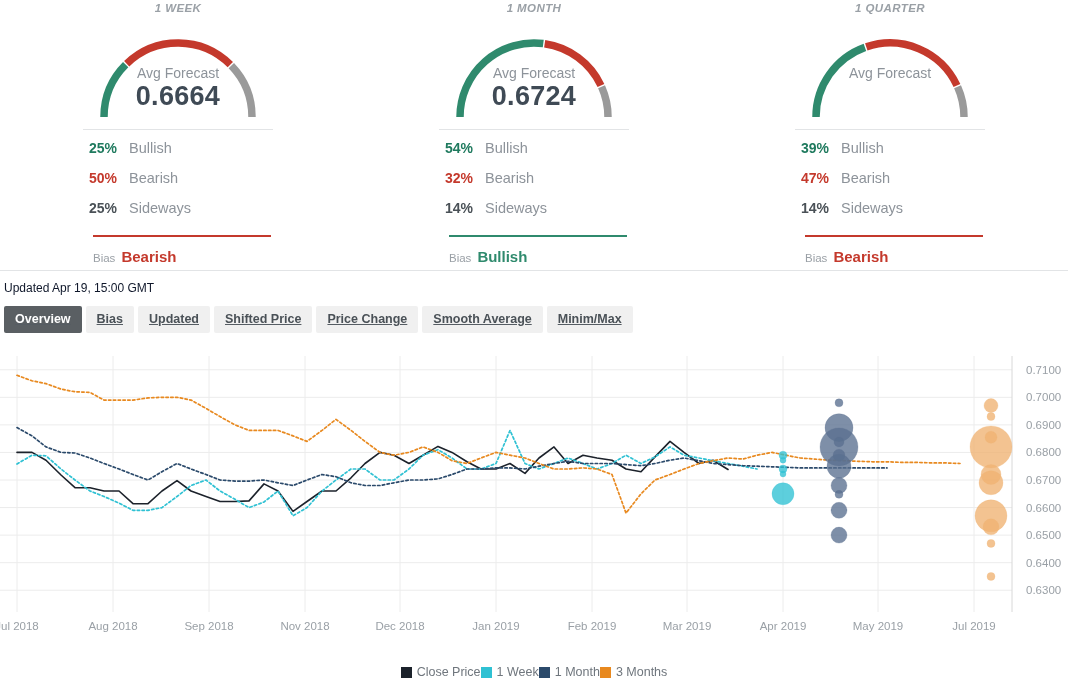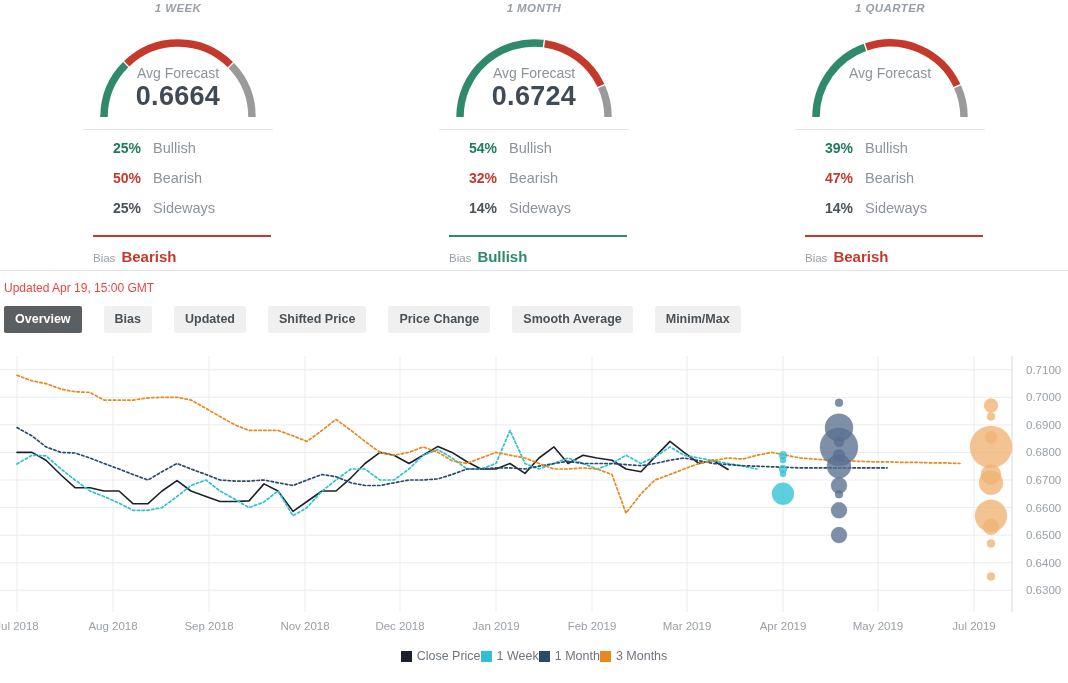--- a/index.html
+++ b/index.html
@@ -71,21 +71,20 @@
     display: flex;
     align-items: baseline;
     height: 30px;
   }
   .stat-pct {
     width: 46px;
     font-size: 14px;
     font-weight: bold;
     text-align: right;
     padding-right: 12px;
-    margin-left: 24px;
   }
   .pct-bullish  { color: #1f7a5e; }
   .pct-bearish  { color: #c4392c; }
   .pct-sideways { color: #4a5157; }
   .stat-name {
     font-size: 14.5px;
     color: #8d939a;
   }
   .bias-bar {
     height: 2px;
@@ -110,30 +109,31 @@
   
   .updated-strip {
     border-top: 1px solid #e2e4e6;
     height: 34px;
     display: flex;
     align-items: center;
     padding-left: 4px;
   }
   .updated-text {
     font-size: 12px;
-    color: #ef4444;
+    color: #0f172a;
   }
 
   
   .tabs {
     display: flex;
-    gap: 22px;
+    gap: 4px;
     padding: 2px 0 0 4px;
     height: 38px;
     align-items: flex-start;
+    text-decoration: underline;
   }
   .tab {
     background: #f0f0f0;
     color: #4a5157;
     font-size: 12.5px;
     font-weight: bold;
     padding: 6px 11px 7px 11px;
     border-radius: 2px;
     line-height: 14px;
     white-space: nowrap;
@@ -151,21 +151,21 @@
     height: 298px;
     margin-top: 6px;
   }
   .chart-area svg { display: block; }
 
   .legend {
     display: flex;
     justify-content: center;
     align-items: center;
     height: 18px;
-    margin-top: 1px;
+    margin-top: 17px;
   }
   .legend-item {
     display: flex;
     align-items: center;
     gap: 5px;
   }
   .legend-swatch {
     width: 11px; height: 11px;
     display: inline-block;
   }

